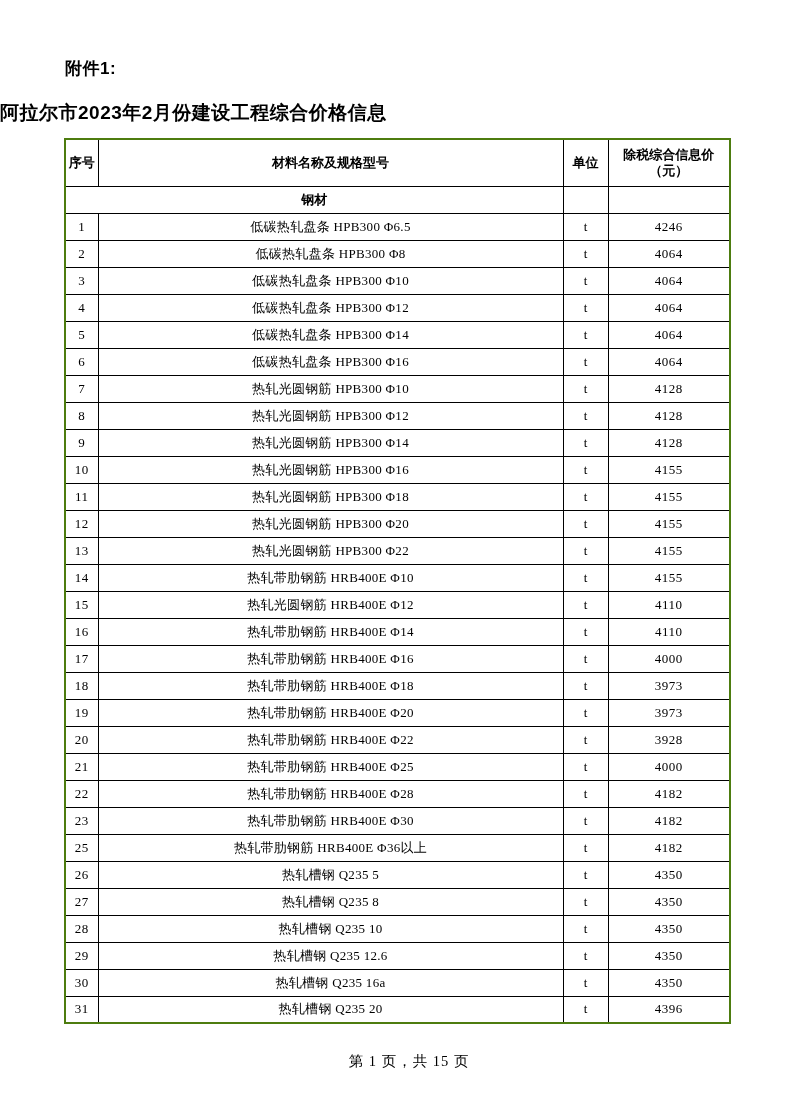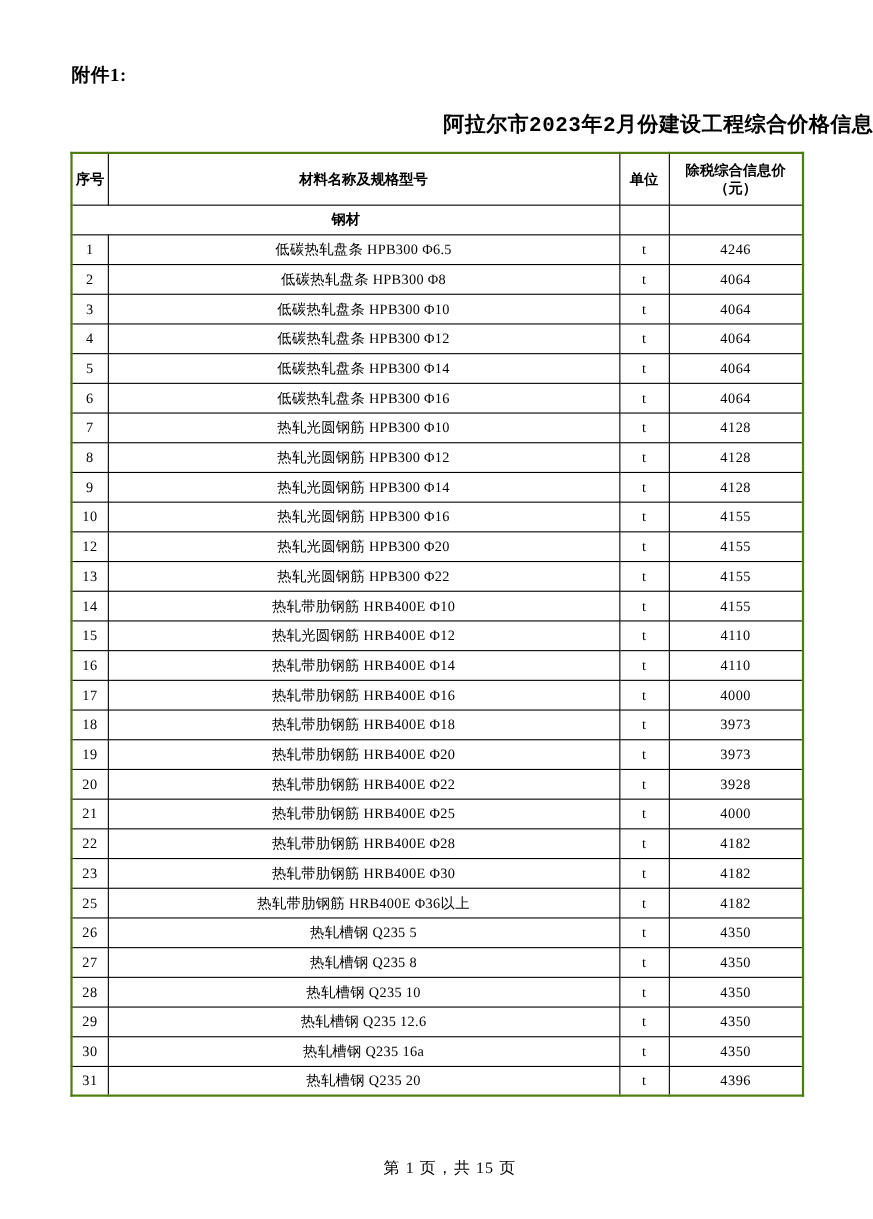--- a/index.html
+++ b/index.html
@@ -11,32 +11,32 @@
     width: 794px;
     height: 1108px;
     position: relative;
     font-family: "Liberation Serif", "DejaVu Serif", serif;
     color: #000000;
   }
   .attachment {
     position: absolute;
     left: 65px;
     top: 57px;
-    font-family: Liberation Serif, serif;
+    font-family: Liberation Sans, sans-serif;
     font-weight: bold;
     font-size: 17px;
     letter-spacing: 0.5px;
   }
   .doc-title {
     position: absolute;
     left: 0;
     top: 100px;
     width: 794px;
-    text-align: right;
-    font-family: Liberation Mono, monospace;
+    text-align: left;
+    font-family: Liberation Sans, sans-serif;
     font-weight: bold;
     font-size: 19px;
     letter-spacing: 0.5px;
   }
   table.price-table {
     position: absolute;
     left: 64px;
     top: 138px;
     width: 665px;
     border-collapse: collapse;
@@ -162,20 +162,26 @@
         <td class="cell-unit">t</td>
         <td class="cell-price">4128</td>
       </tr>
       <tr>
         <td class="cell-no">10</td>
         <td class="cell-name">热轧光圆钢筋 HPB300 Φ16</td>
         <td class="cell-unit">t</td>
         <td class="cell-price">4155</td>
       </tr>
       <tr>
+        <td class="cell-no">11</td>
+        <td class="cell-name">热轧光圆钢筋 HPB300 Φ18</td>
+        <td class="cell-unit">t</td>
+        <td class="cell-price">4155</td>
+      </tr>
+      <tr>
         <td class="cell-no">12</td>
         <td class="cell-name">热轧光圆钢筋 HPB300 Φ20</td>
         <td class="cell-unit">t</td>
         <td class="cell-price">4155</td>
       </tr>
       <tr>
         <td class="cell-no">13</td>
         <td class="cell-name">热轧光圆钢筋 HPB300 Φ22</td>
         <td class="cell-unit">t</td>
         <td class="cell-price">4155</td>

